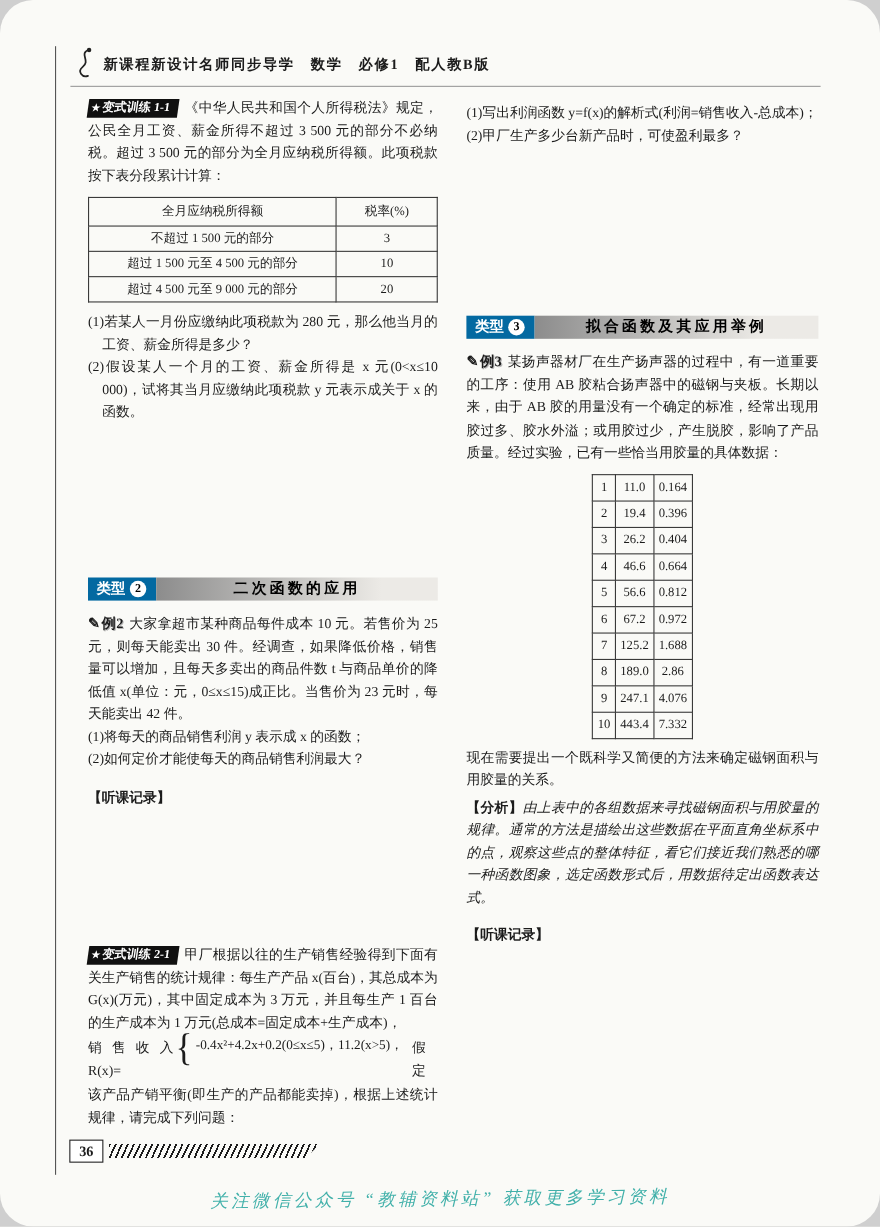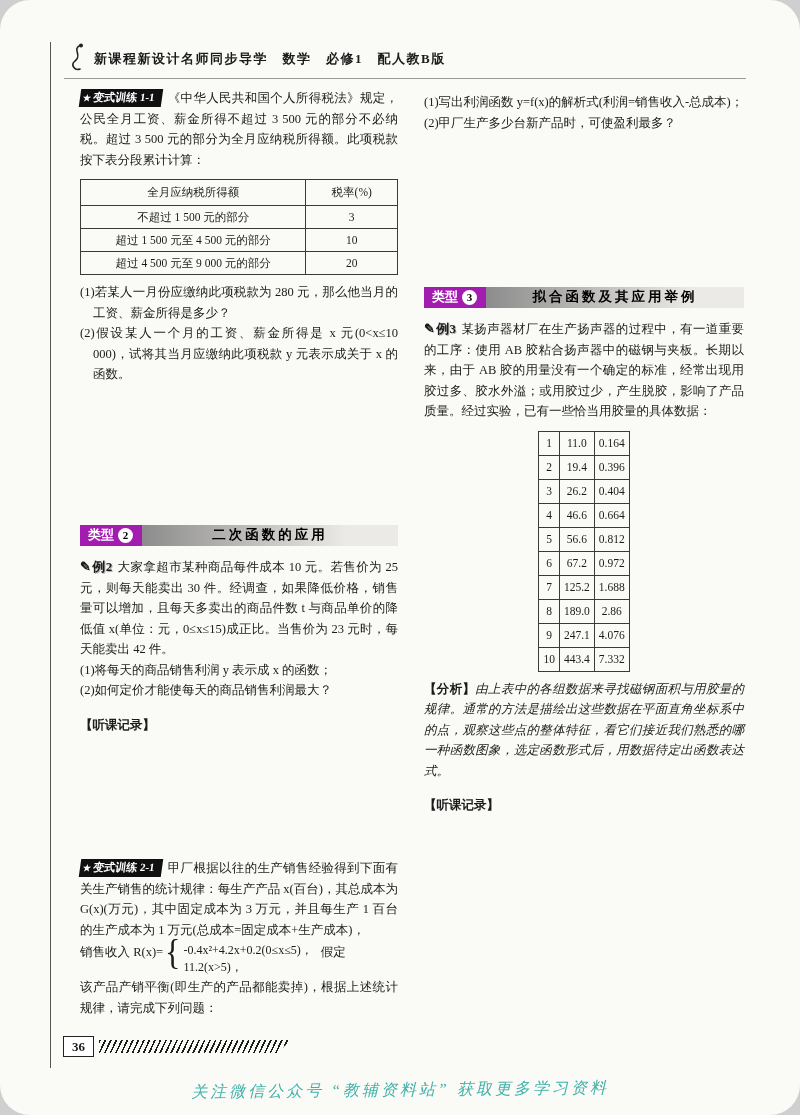--- a/index.html
+++ b/index.html
@@ -13,40 +13,40 @@
   .p{margin:0;}
   .hang{padding-left:13px;text-indent:-13px;margin:0;}
   .badge{display:inline-block;background:#101010;color:#fff;font-size:11px;line-height:15px;
          font-weight:bold;padding:1px 7px 1px 3px;transform:skewX(-8deg);margin-right:6px;vertical-align:1px;white-space:nowrap;}
   .badge .st{font-size:9px;margin-right:2px;}
   .ex-badge{font-weight:bold;margin-right:5px;white-space:nowrap;}
   .ex-badge .pen{font-size:13px;margin-right:1px;}
   .ex-badge .ex-name{font-size:13px;font-weight:bold;text-shadow:1px 1px 0 #b5b5b5;}
   .notes{font-weight:bold;margin-top:14px;}
   .type-bar{display:flex;height:21px;align-items:stretch;}
-  .type-left{background:#a21caf;color:#fff;display:flex;align-items:center;gap:4px;
+  .type-left{background:#0369a1;color:#fff;display:flex;align-items:center;gap:4px;
              padding:0 9px 0 8px;font-weight:bold;font-size:13px;flex:0 0 auto;}
   .type-num{background:#fff;color:#000;width:15px;height:15px;border-radius:50%;display:flex;
             align-items:center;justify-content:center;font-size:11px;font-weight:bold;line-height:15px;}
   .type-title{flex:1;background:linear-gradient(90deg,#8c8c8c,#eceae6 80%);display:flex;align-items:center;
               justify-content:center;font-weight:bold;font-size:13.5px;letter-spacing:3px;color:#000;}
   table{border-collapse:collapse;}
   .t1{margin:9px auto 7px;}
   .t1 td{border:1px solid #3a3a3a;font-size:11.5px;padding:2px 20px;text-align:center;line-height:18px;}
   .t1 .c1{width:192px;}
   .t1 .c2{width:52px;}
   .t1 .th{line-height:21px;}
   .t3{margin:9px auto 7px;}
   .t3 td{border:1px solid #3a3a3a;font-size:11.5px;padding:2.5px 4px;text-align:center;line-height:18px;}
   .t3 .c1{width:48px;}
   .t3 .c2{width:122px;}
   .t3 .c3{width:118px;}
   .formula{display:flex;align-items:flex-start;margin:2px 0;}
   .f-brace{font-size:32px;font-weight:400;margin:0 3px 0 2px;transform:scaleY(1.1);}
-  .f-cases{display:flex;flex-direction:column;font-size:12px;line-height:16.5px;}
+  .f-cases{display:flex;flex-direction:row;font-size:12px;line-height:16.5px;}
   .f-tail{margin-left:8px;}
   .ana-label{font-weight:bold;}
   .ana-text{font-style:italic;}
   .pagenum-row{position:absolute;left:63px;top:1036px;display:flex;align-items:center;}
   .pagenum-box{border:1.5px solid #222;padding:0 8px;font-size:13px;font-weight:bold;height:19px;line-height:19px;background:#fff;}
   .hatch{width:192px;height:13px;margin-left:5px;
          background:repeating-linear-gradient(115deg,#1c1c1c 0 1.6px,transparent 1.6px 5px);
          clip-path:polygon(0 0,100% 0,93% 100%,0 100%);}
   .watermark{position:absolute;left:0;top:1080px;width:100%;text-align:center;color:#2fa9a2;
              font-size:16px;font-style:italic;letter-spacing:3px;transform:rotate(-0.6deg);opacity:.9;}
@@ -195,20 +195,21 @@
         <td>247.1</td>
         <td>4.076</td>
       </tr>
       <tr>
         <td>10</td>
         <td>443.4</td>
         <td>7.332</td>
       </tr>
     </tbody>
       </table>
+    <p class="p">现在需要提出一个既科学又简便的方法来确定磁钢面积与用胶量的关系。</p>
     <p class="p" style="margin-top:4px;">
       <span class="ana-label">【分析】</span><span class="ana-text">由上表中的各组数据来寻找磁钢面积与用胶量的规律。通常的方法是描绘出这些数据在平面直角坐标系中的点，观察这些点的整体特征，看它们接近我们熟悉的哪一种函数图象，选定函数形式后，用数据待定出函数表达式。</span>
     </p>
     <p class="notes">【听课记录】</p>
   </div>
 
   <div class="pagenum-row">
     <span class="pagenum-box">36</span>
     <span class="hatch"></span>
   </div>

